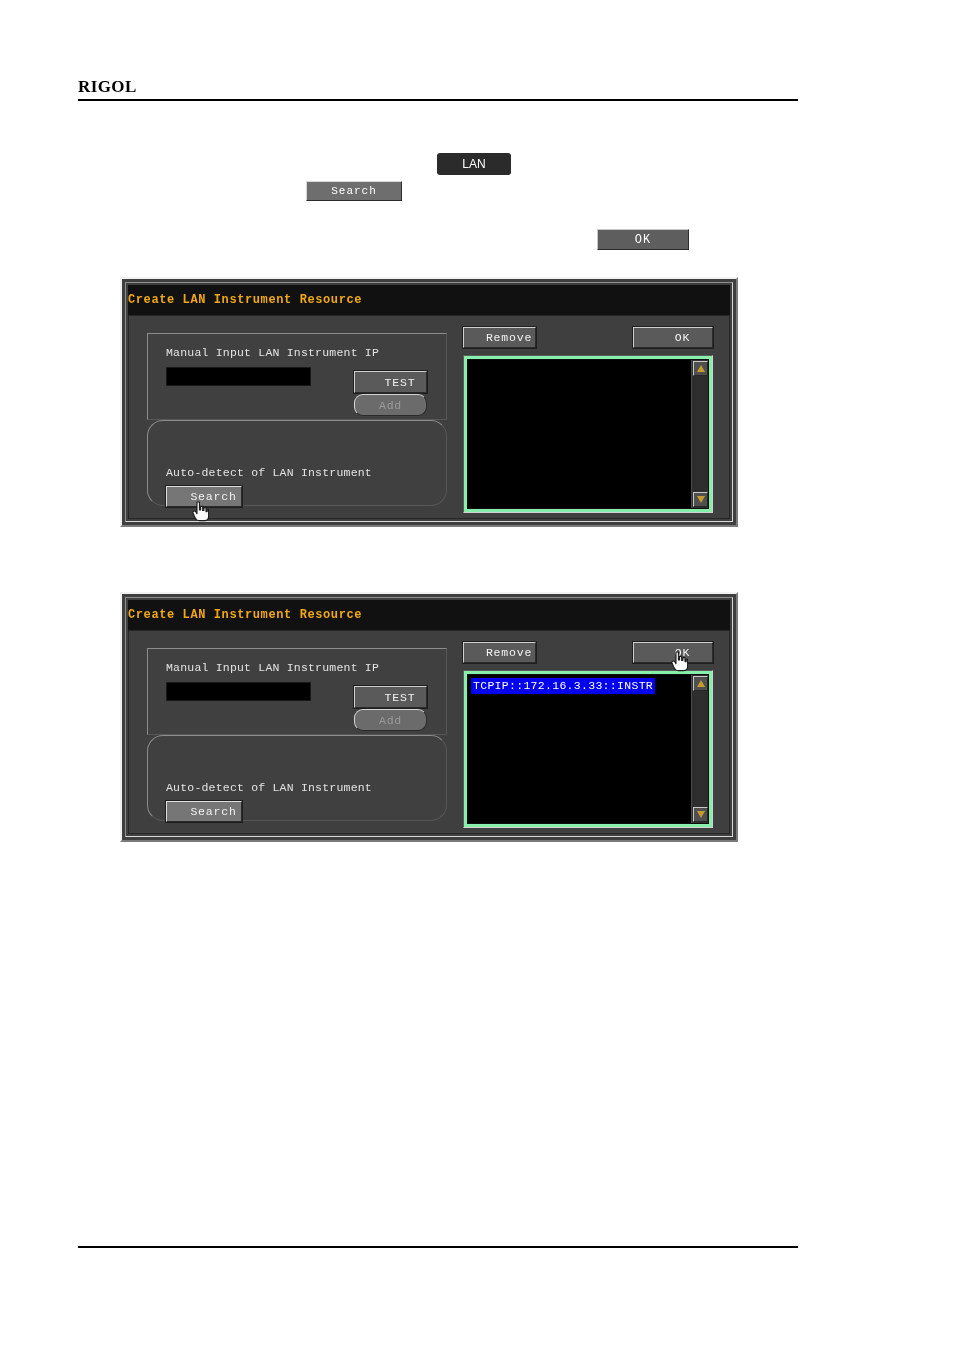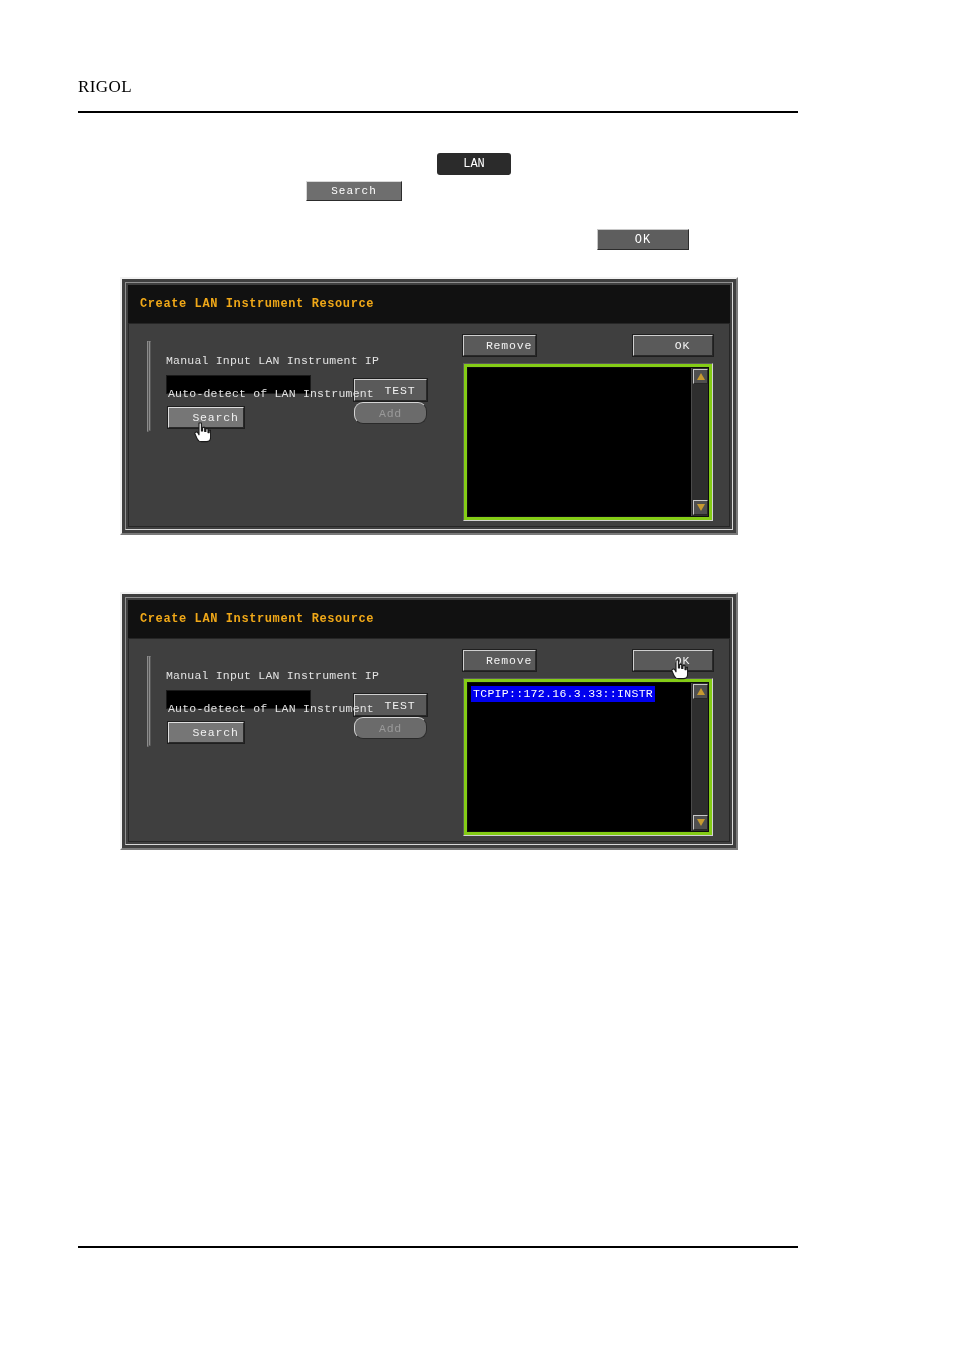--- a/index.html
+++ b/index.html
@@ -18,26 +18,26 @@
 
   
   .page-header {
     position: absolute;
     left: 78px;
     top: 78px;
     width: 720px;
   }
   .brand {
     font-family: "Liberation Serif", serif;
-    font-weight: normal;
+    font-weight: bold;
     font-size: 17px;
     letter-spacing: 0.4px;
     color: #000000;
     line-height: 1;
-    padding-bottom: 16px;
+    padding-bottom: 4px;
   }
   .header-rule {
     height: 2px;
     background: #000000;
     width: 720px;
   }
   .footer-rule {
     position: absolute;
     left: 78px;
     top: 1246px;
@@ -55,21 +55,21 @@
     color: #ffffff;
     font-size: 11px;
     line-height: 1;
     box-sizing: border-box;
   }
   .chip-lan {
     left: 437px; top: 153px;
     width: 74px; height: 22px;
     background: #2b2b2b;
     border-radius: 3px;
-    font-family: Liberation Mono, monospace;
+    font-family: Liberation Sans, sans-serif;
     font-size: 12px;
   }
   .chip-search {
     left: 306px; top: 181px;
     width: 96px; height: 20px;
     background: #6e6e6e;
     border-top: 1px solid #d8d8d8;
     border-left: 1px solid #d8d8d8;
     border-right: 1px solid #2c2c2c;
     border-bottom: 1px solid #2c2c2c;
@@ -109,24 +109,24 @@
     border-bottom: 1px solid #d8d8d8;
     background: #3f3f3f;
     padding: 2px;
   }
   .dialog-body-frame {
     border: 1px solid #262626;
     background: #3f3f3f;
   }
   .titlebar {
     background: #111111;
-    height: 38px;
+    height: 30px;
     display: flex;
     align-items: center;
-    padding-left: 12px;
+    padding-left: 0;
     box-sizing: border-box;
   }
   .titlebar-text {
     color: #f0a818;
     font-family: "Liberation Mono", monospace;
     font-weight: bold;
     font-size: 12px;
     letter-spacing: 0.6px;
   }
   .dialog-content {
@@ -135,21 +135,21 @@
     box-sizing: border-box;
     height: 202px;
   }
 
   
   .left-col {
     width: 300px;
     margin-left: 8px;
     margin-top: 6px;
     display: flex;
-    flex-direction: row;
+    flex-direction: column;
   }
   .groupbox {
     border-top: 1px solid #8c8c8c;
     border-left: 1px solid #8c8c8c;
     border-right: 1px solid #575757;
     border-bottom: 1px solid #575757;
     background: #404040;
     box-sizing: border-box;
     position: relative;
   }
@@ -240,21 +240,21 @@
     width: 250px;
     margin-bottom: 7px;
   }
   .btn-remove { width: 73px; height: 21px; }
   .btn-ok     { width: 80px; height: 21px; }
 
   .listbox-frame {
     width: 250px;
     height: 158px;
     box-sizing: border-box;
-    background: #84cc16;
+    background: #86efac;
     border-top: 1px solid #5b5b5b;
     border-left: 1px solid #5b5b5b;
     border-right: 1px solid #d2d2d2;
     border-bottom: 1px solid #d2d2d2;
     padding: 3px;
     position: relative;
   }
   .listbox {
     width: 100%;
     height: 100%;

